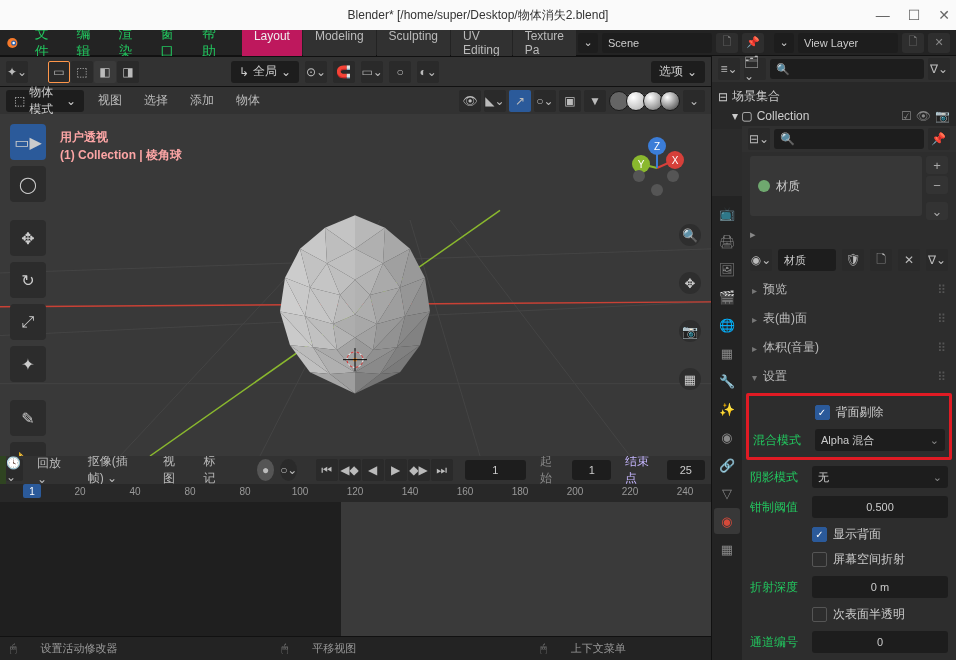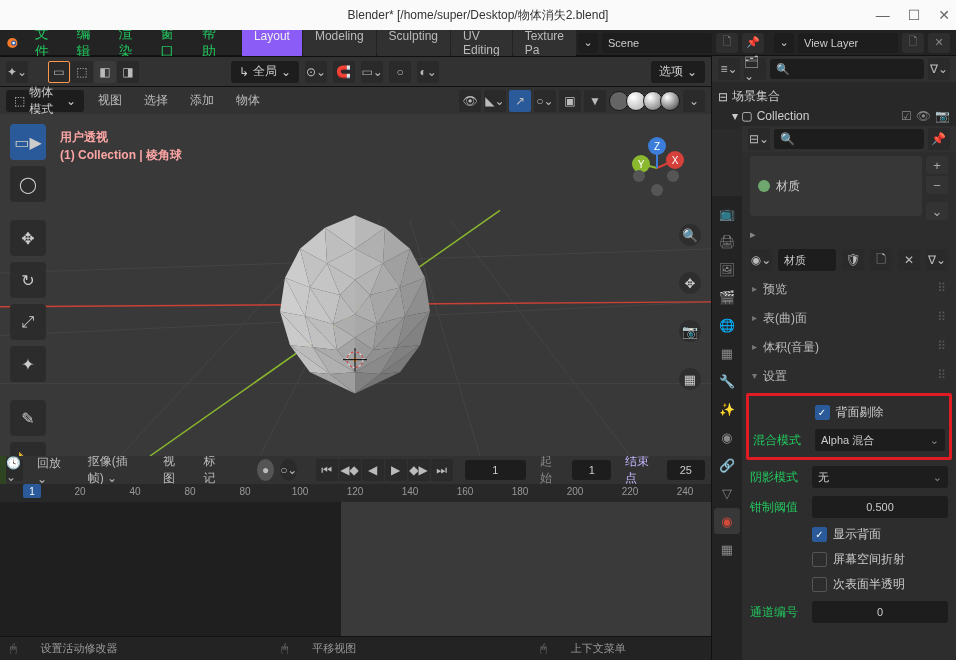--- a/index.html
+++ b/index.html
@@ -9,21 +9,21 @@
 .titlebar { height:30px; background:#fafafa; display:flex; align-items:center; justify-content:center; color:#333; position:relative; }
 .titlebar .controls { position:absolute; right:6px; display:flex; gap:18px; }
 .titlebar .controls span { color:#666; font-size:14px; }
 
 
 .menubar { height:26px; background:#232323; display:flex; align-items:center; padding:0 6px; gap:2px; border-bottom:1px solid #111; }
 .blender-logo { width:18px; height:18px; margin-right:4px; }
 .menubar .item { padding:3px 10px; color:#22c55e; font-size:14px; }
 .workspace-tabs { display:flex; margin-left:8px; gap:1px; }
 .tab { padding:4px 12px; background:#313131; color:#bbb; font-size:12px; border-radius:3px 3px 0 0; }
-.tab.active { background:#8b5cf6; color:#eee; }
+.tab.active { background:#be185d; color:#eee; }
 .scene-area { margin-left:auto; display:flex; align-items:center; gap:4px; }
 .scene-selector { height:20px; background:#1d1d1d; display:flex; align-items:center; padding:0 6px; gap:4px; font-size:11px; border-radius:3px; color:#ccc; }
 .small-btn { width:22px; height:20px; background:#2e2e2e; border-radius:3px; display:flex; align-items:center; justify-content:center; color:#888; font-size:11px; }
 
 
 .main { display:flex; height:604px; }
 .left { flex:1; display:flex; flex-direction:column; position:relative; }
 .right { width:245px; background:#2b2b2b; display:flex; flex-direction:column; border-left:1px solid #111; position:relative; }
 
 
@@ -69,21 +69,21 @@
 .outliner-body { background:#282828; padding:4px 6px; font-size:12px; color:#ccc; }
 .outliner-row { display:flex; align-items:center; gap:4px; padding:2px 0; }
 .o-icons { margin-left:auto; display:flex; gap:4px; color:#888; }
 
 .props-tabs { width:30px; background:#232323; display:flex; flex-direction:column; gap:2px; padding:4px 2px; position:absolute; left:0; top:70px; bottom:0; }
 .ptab { width:26px; height:26px; display:flex; align-items:center; justify-content:center; color:#888; border-radius:3px; font-size:13px; }
 .ptab.active { background:#383838; color:#ccc; }
 
 .props-body { margin-left:30px; padding:4px 8px 20px; background:#2d2d2d; overflow-y:auto; }
 .mat-card { background:#373737; border-radius:3px; padding:5px 8px; display:flex; align-items:center; gap:6px; color:#ccc; margin-bottom:4px; }
-.section-hdr { display:flex; gap:6px; padding:6px 2px; color:#bbb; font-size:12px; cursor:pointer; }
+.section-hdr { display:flex; align-items:center; gap:6px; padding:6px 2px; color:#bbb; font-size:12px; cursor:pointer; }
 .section-hdr .disc::before { content:'▸'; color:#777; font-size:10px; display:inline-block; }
 .section-hdr.open .disc::before { content:'▾'; }
 .row { display:flex; align-items:center; padding:4px 0; gap:6px; }
 .label { width:56px; font-size:12px; color:#22c55e; }
 .field { flex:1; height:22px; background:#1d1d1d; border-radius:3px; display:flex; align-items:center; justify-content:center; color:#ccc; font-size:11px; }
 .field.num { text-align:center; }
 .chk { width:15px; height:15px; border:1px solid #555; border-radius:2px; display:inline-flex; align-items:center; justify-content:center; font-size:10px; }
 .chk.on { background:#2b5a9a; border-color:#2b5a9a; color:#fff; }
 .highlight-box { border:3px solid #e01b24; padding:4px 4px 2px; margin:2px -4px; border-radius:2px; }
 .pill { flex:1; height:22px; background:#1d1d1d; border-radius:3px; display:flex; align-items:center; padding:0 6px; color:#ccc; font-size:11px; position:relative; }
@@ -495,20 +495,24 @@
 
           <div class="row" style="padding-left:62px">
             <span class="chk on">✓</span>
             <span>显示背面</span>
           </div>
           <div class="row" style="padding-left:62px">
             <span class="chk"></span>
             <span>屏幕空间折射</span>
           </div>
 
+          <div class="row">
+            <span class="label">折射深度</span>
+            <div class="field num">0 m</div>
+          </div>
 
           <div class="row" style="padding-left:62px">
             <span class="chk"></span>
             <span>次表面半透明</span>
           </div>
 
           <div class="row">
             <span class="label">通道编号</span>
             <div class="field num">0</div>
           </div>

